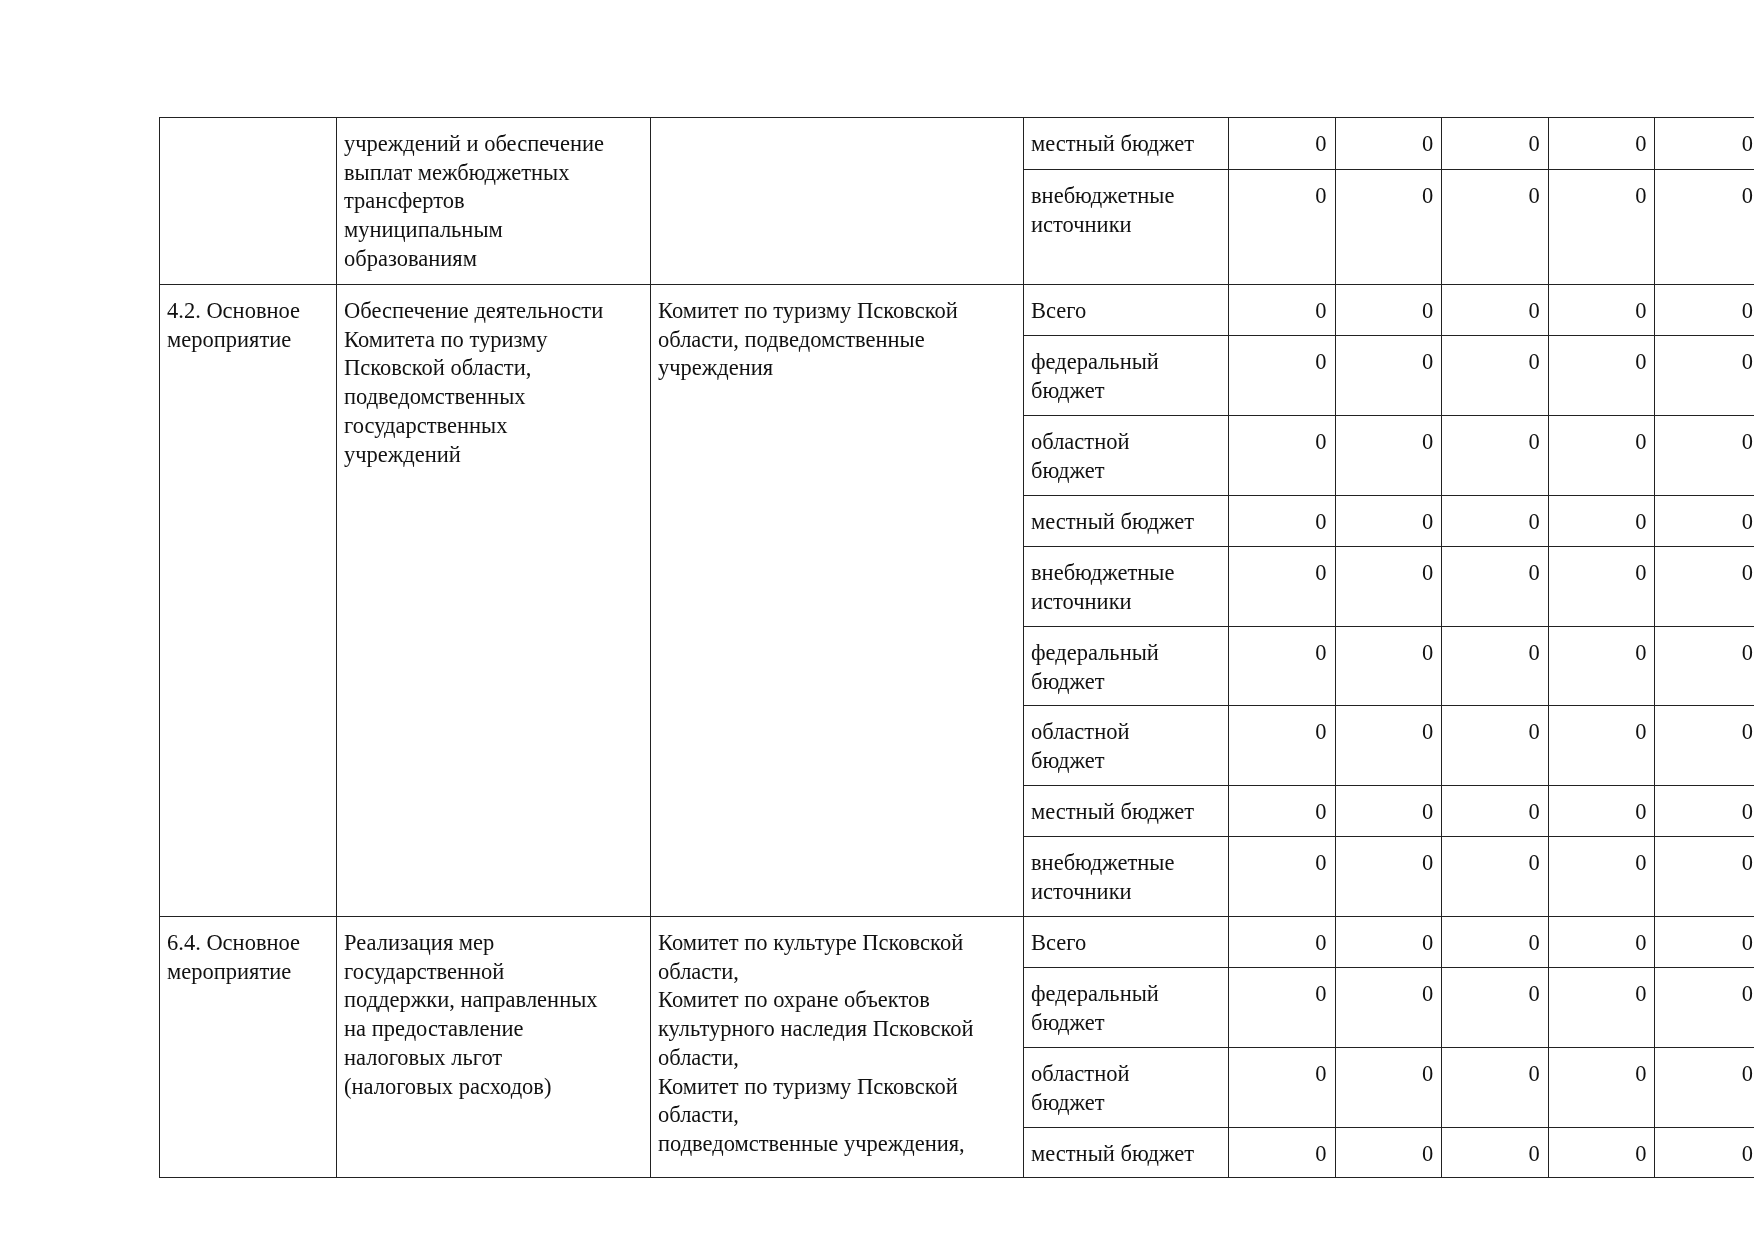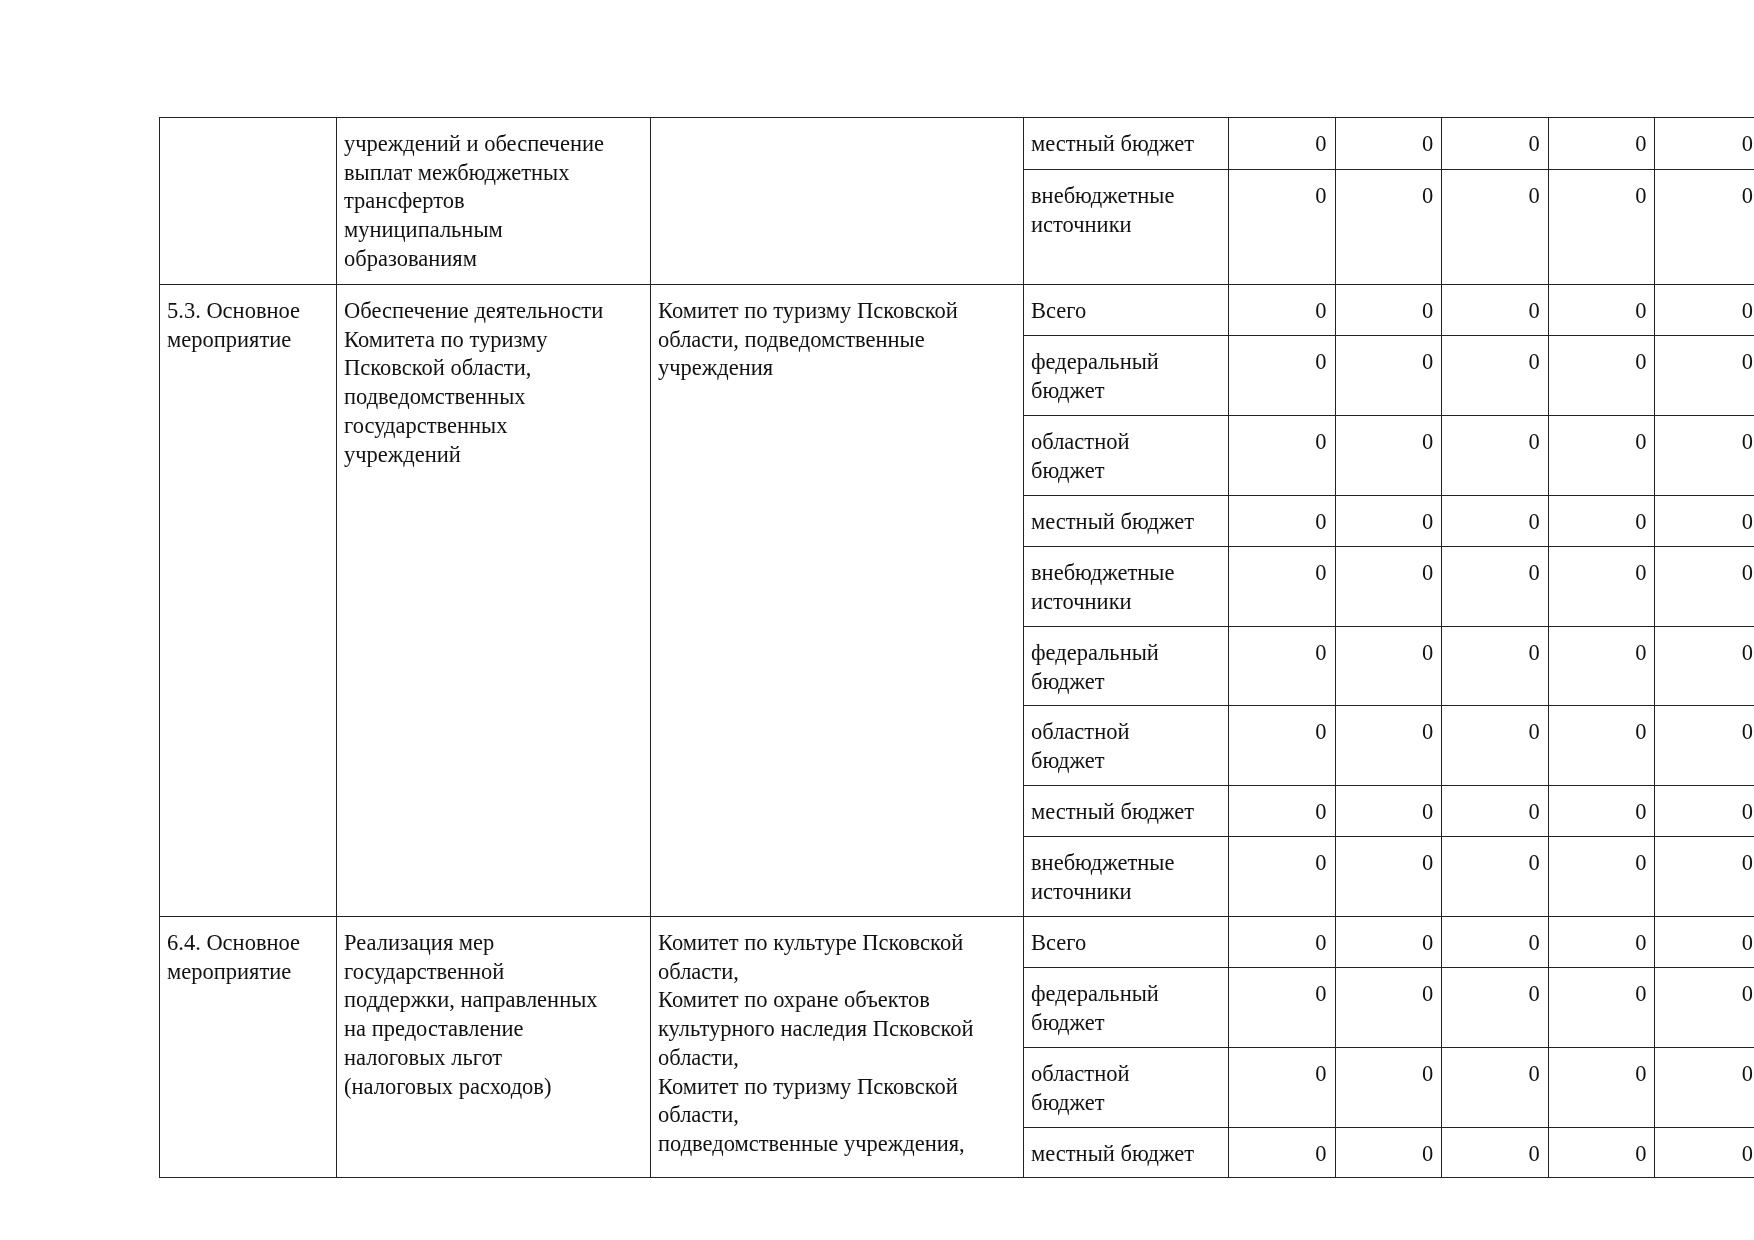--- a/index.html
+++ b/index.html
@@ -95,21 +95,21 @@
           <td class="txt">внебюджетные
 источники</td>
           <td class="num">0</td>
           <td class="num">0</td>
           <td class="num">0</td>
           <td class="num">0</td>
           <td class="num">0</td>
           <td class="num cut"></td>
         </tr>
         <tr style="height: 51px;">
-          <td rowspan="9" class="txt">5.3. Основное
+          <td rowspan="9" class="txt">4.2. Основное
 мероприятие</td>
           <td rowspan="9" class="txt">Обеспечение деятельности
 Комитета по туризму
 Псковской области,
 подведомственных
 государственных
 учреждений</td>
           <td rowspan="9" class="txt">Комитет по туризму Псковской
 области, подведомственные
 учреждения</td>

